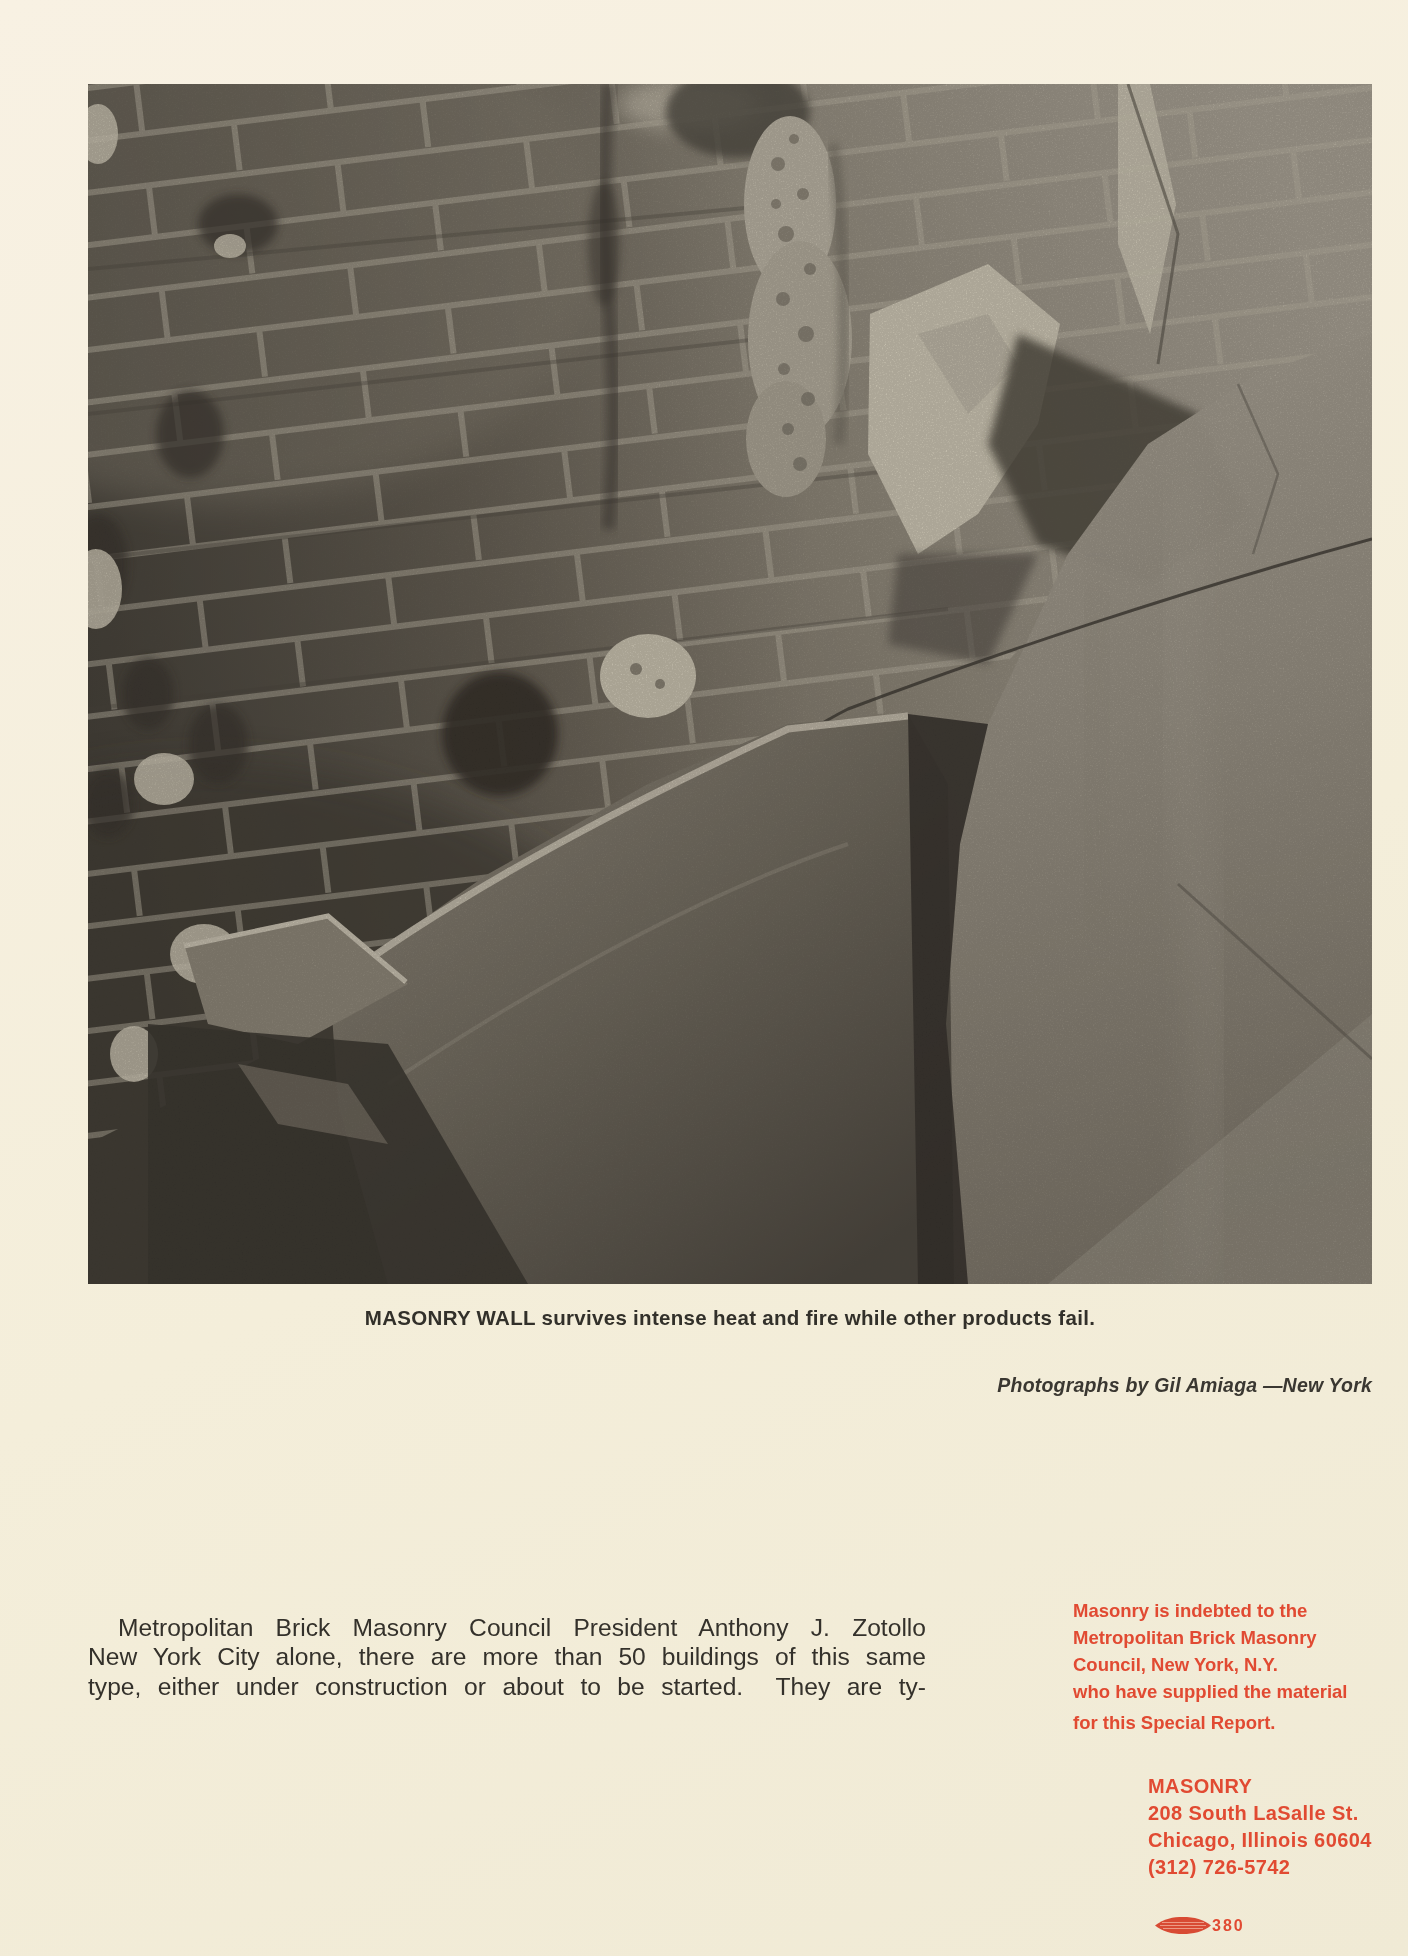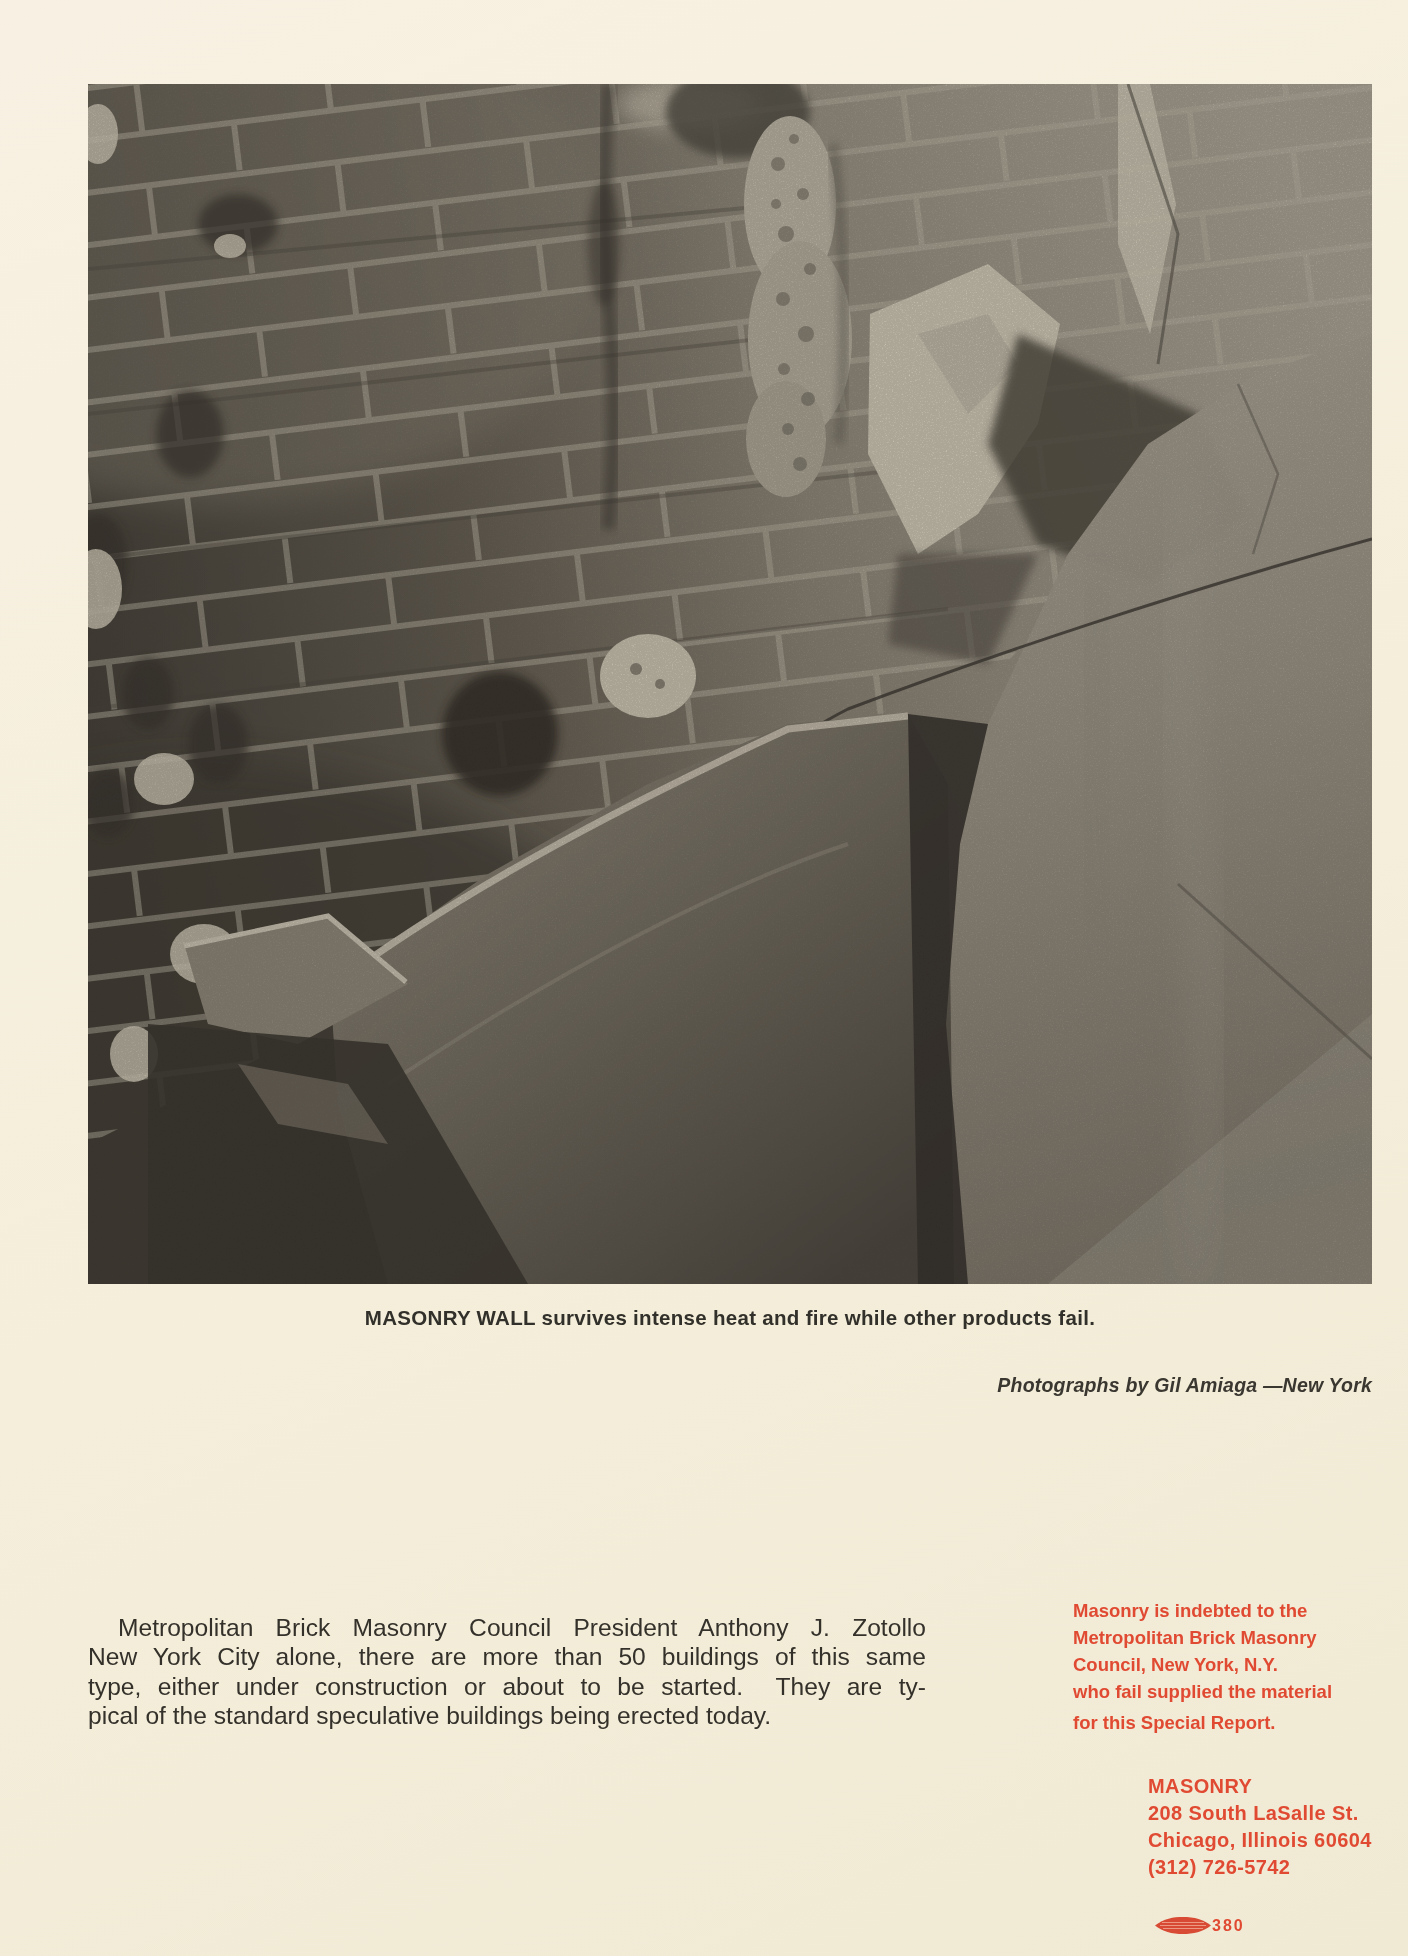--- a/index.html
+++ b/index.html
@@ -169,29 +169,28 @@
 </figure>
 
 <div class="caption">MASONRY WALL survives intense heat and fire while other products fail.</div>
 <div class="credit">Photographs by Gil Amiaga —New York</div>
 
 <div class="article">
   <div class="para">
     <div class="ln indent">Metropolitan Brick Masonry Council President Anthony J. Zotollo</div>
     <div class="ln">New York City alone, there are more than 50 buildings of this same</div>
     <div class="ln">type, either under construction or about to be started.&nbsp; They are ty-</div>
-    <div class="ln last">pical of the standard speculative buildings being erected today.</div>
   </div>
 </div>
 
 <div class="ack">
   <div>Masonry is indebted to the</div>
   <div>Metropolitan Brick Masonry</div>
   <div>Council, New York, N.Y.</div>
-  <div>who fail supplied the material</div>
+  <div>who have supplied the material</div>
   <div class="gap">for this Special Report.</div>
 </div>
 
 <div class="pub">
   <div>MASONRY</div>
   <div>208 South LaSalle St.</div>
   <div>Chicago, Illinois 60604</div>
   <div>(312) 726-5742</div>
 </div>
 

